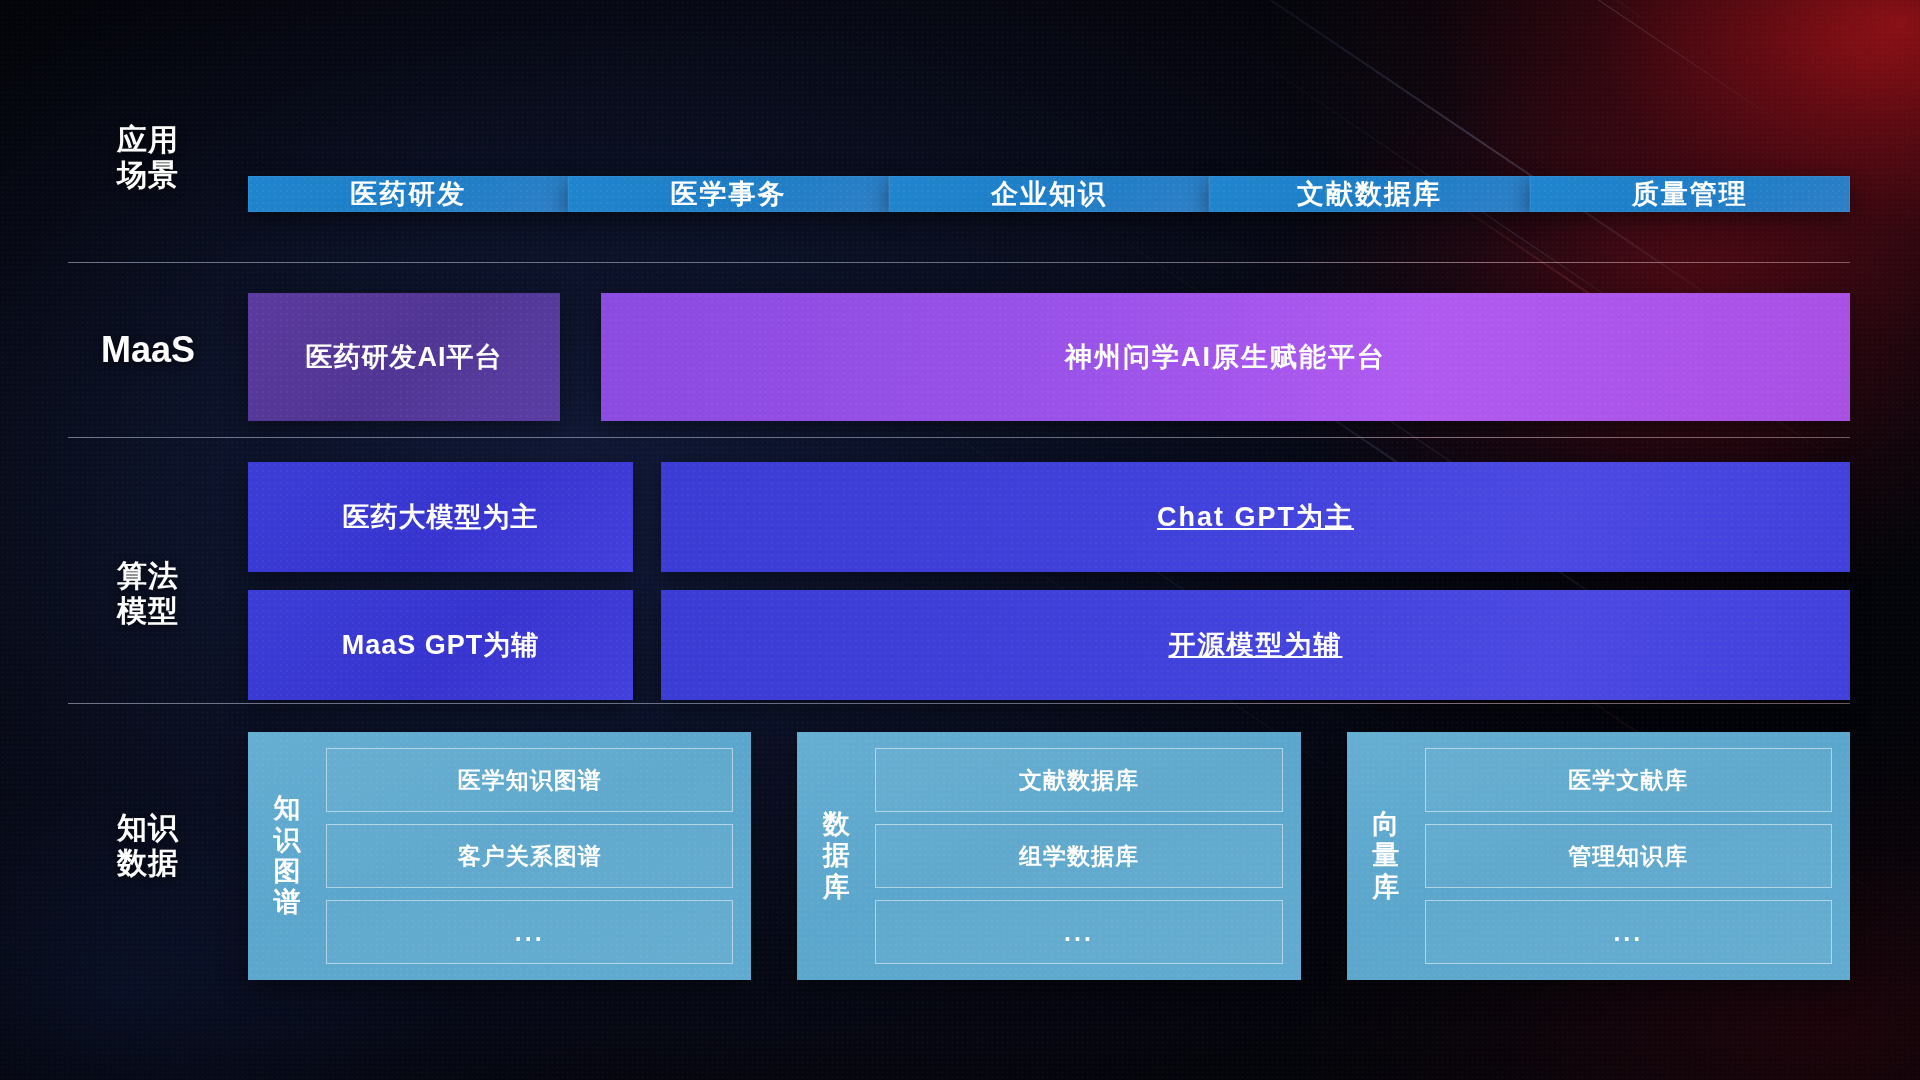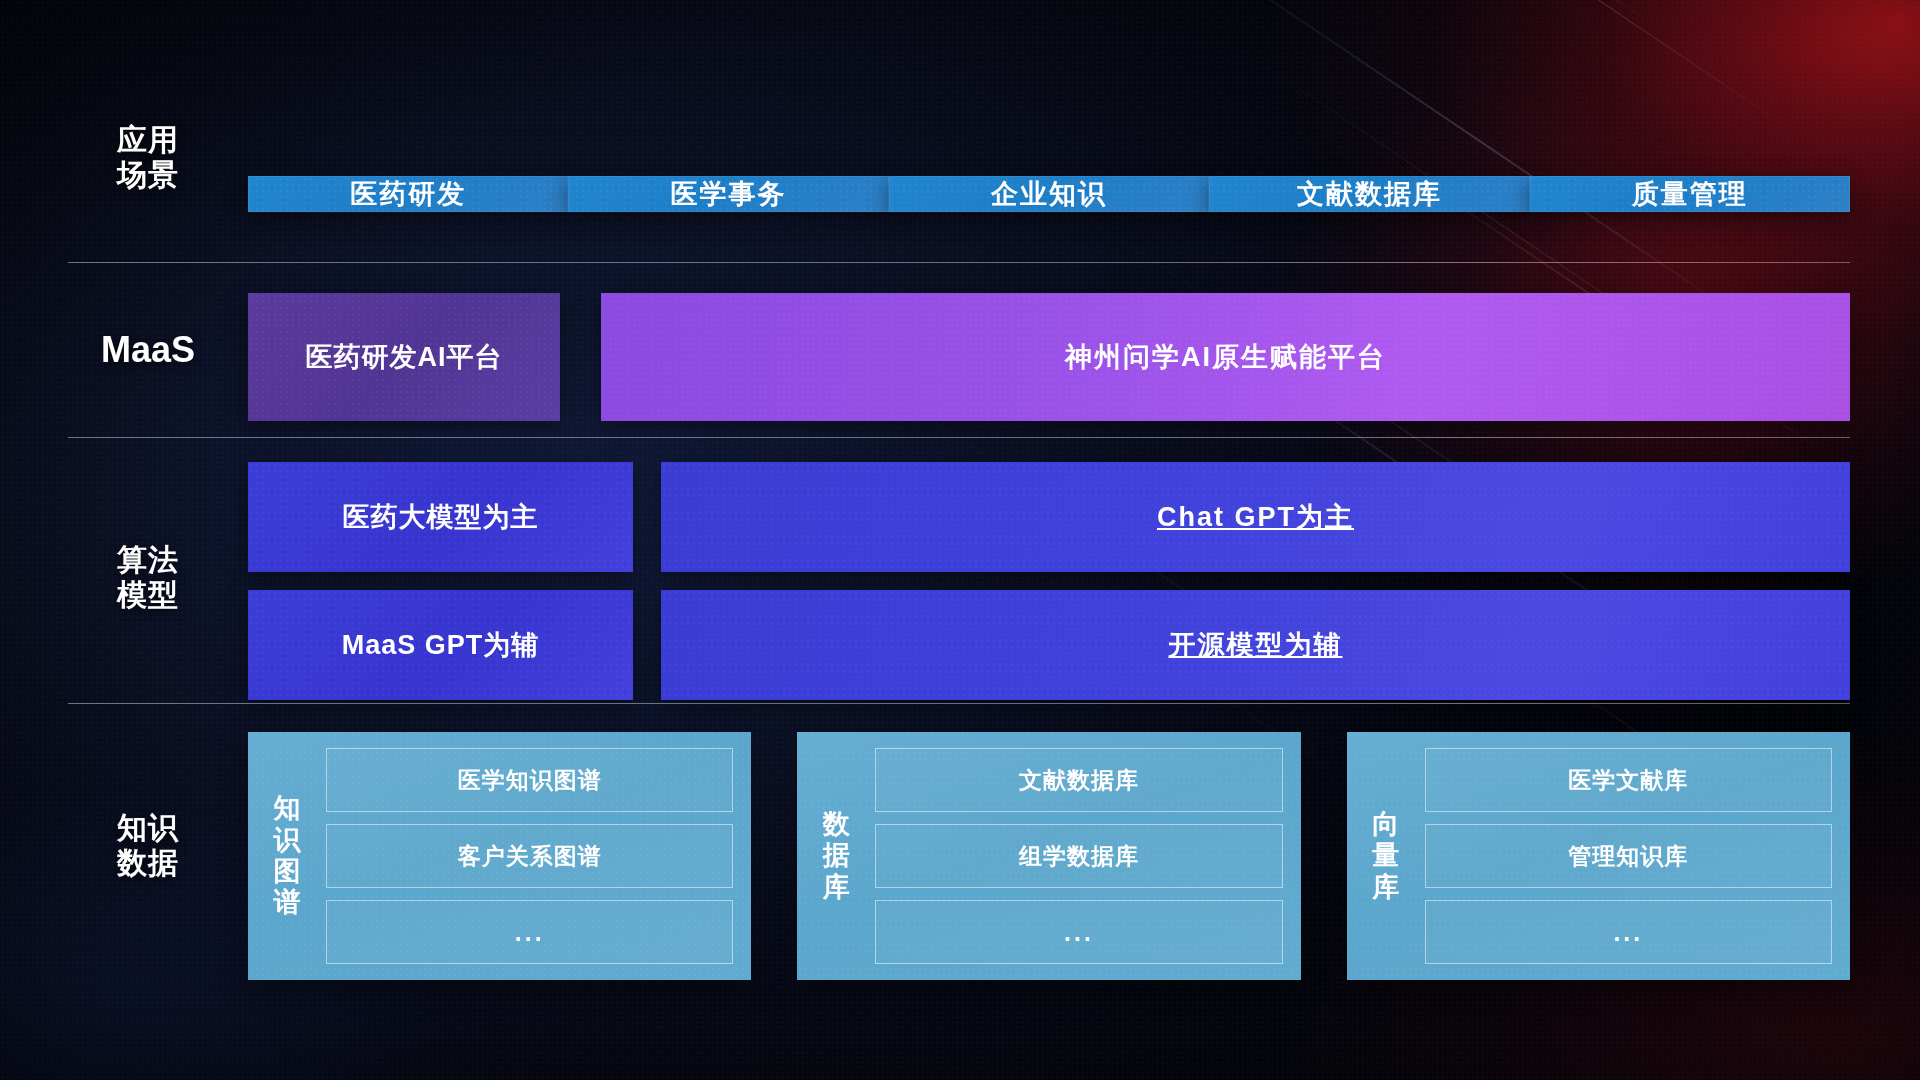--- a/index.html
+++ b/index.html
@@ -297,21 +297,21 @@
 
     <div class="row" id="row-maas">
       <div class="row-label" style="top:36px; font-size:36px; letter-spacing:0;">MaaS</div>
       <div class="maas-left">医药研发AI平台</div>
       <div class="maas-right">神州问学AI原生赋能平台</div>
     </div>
 
     <div class="divider" style="top:437px;"></div>
 
     <div class="row" id="row-algo">
-      <div class="row-label" style="top:80px; font-size:30px;font-family:Liberation Serif, serif;">算法
+      <div class="row-label" style="top:96px; font-size:30px;font-family:Liberation Serif, serif;">算法
 模型</div>
       <div class="algo-grid">
         <div class="algo-line">
           <div class="algo-left">医药大模型为主</div>
           <div class="algo-right">Chat GPT为主</div>
         </div>
         <div class="algo-line">
           <div class="algo-left">MaaS GPT为辅</div>
           <div class="algo-right">开源模型为辅</div>
         </div>

